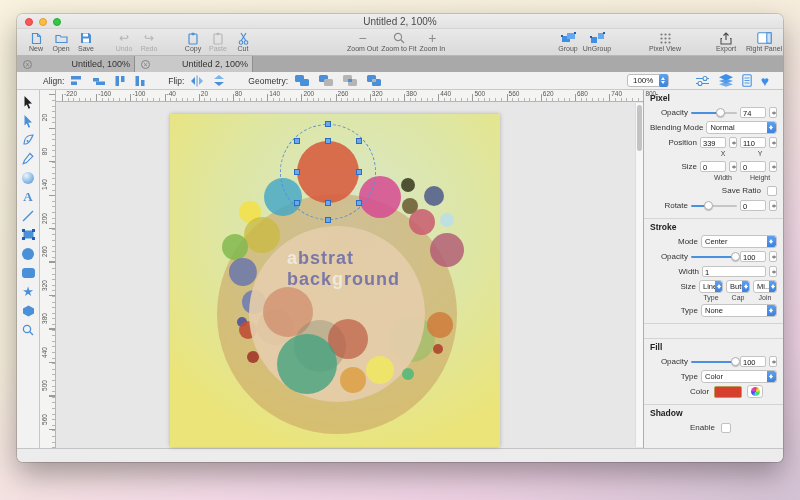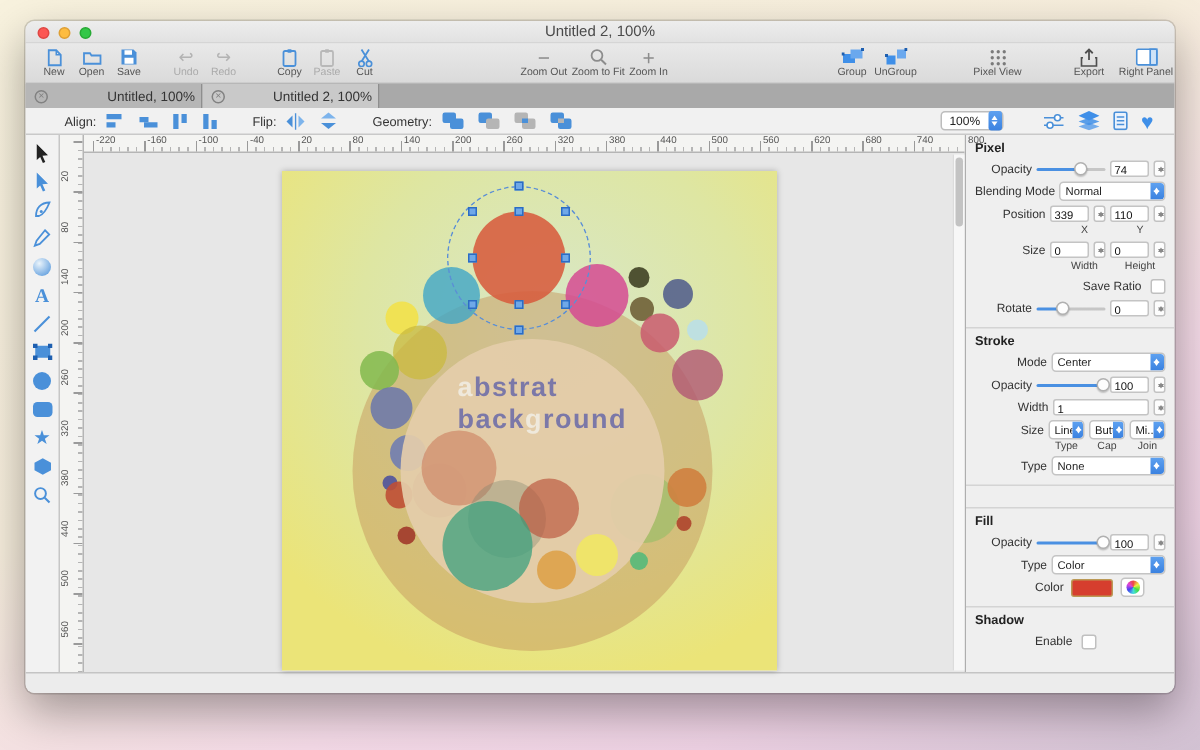--- a/index.html
+++ b/index.html
@@ -76,21 +76,21 @@
     background-size:6px 100%,3px 100%; background-position:right 4px, right 10px; background-repeat:no-repeat; }
   .vruler .rlabel { position:absolute; left:-9px; width:26px; text-align:center; font-size:6.5px; color:#555;
     transform:rotate(-90deg); }
   .canvas-area { flex:1; position:relative; background:#e7e7e7; min-width:0; }
   .hruler { position:absolute; left:0; top:0; right:0; height:12px; background:#f4f4f2;
     border-bottom:1px solid #b5b5b5; z-index:5;
     background-image:repeating-linear-gradient(to right,#9a9a9a 0 1px,transparent 1px 34.2px),
                      repeating-linear-gradient(to right,#b5b5b5 0 1px,transparent 1px 5.7px);
     background-size:100% 7px,100% 3px; background-position:6px bottom,6px bottom; background-repeat:no-repeat; }
   .hruler .rlabel { position:absolute; top:0px; font-size:6.5px; color:#555; white-space:nowrap; }
-  .page { position:absolute; left:132px; top:24px; width:330px; height:333px; overflow:hidden;
+  .page { position:absolute; left:114px; top:24px; width:330px; height:333px; overflow:hidden;
     box-shadow:0 0 4px rgba(0,0,0,0.25); }
   .circle { position:absolute; border-radius:50%; }
   .art-text { position:absolute; left:117px; top:134px; font-weight:bold; font-size:18px;
     letter-spacing:1px; line-height:21px; color:#7b78a8; }
   .lt { color:#efe9dc; }
   .sel-dash { position:absolute; border:1px dashed #5b8fd6; border-radius:50%; }
   .handle { position:absolute; width:6px; height:6px; background:#6fa8e8; border:1px solid #2b6cc4; }
   .vscroll { position:absolute; right:0; top:13px; bottom:1px; width:8px; background:#f7f7f7;
     border-left:1px solid #dcdcdc; }
   .vscroll .thumb { position:absolute; left:1px; top:2px; width:5px; height:46px; background:#c3c3c3; border-radius:3px; }

